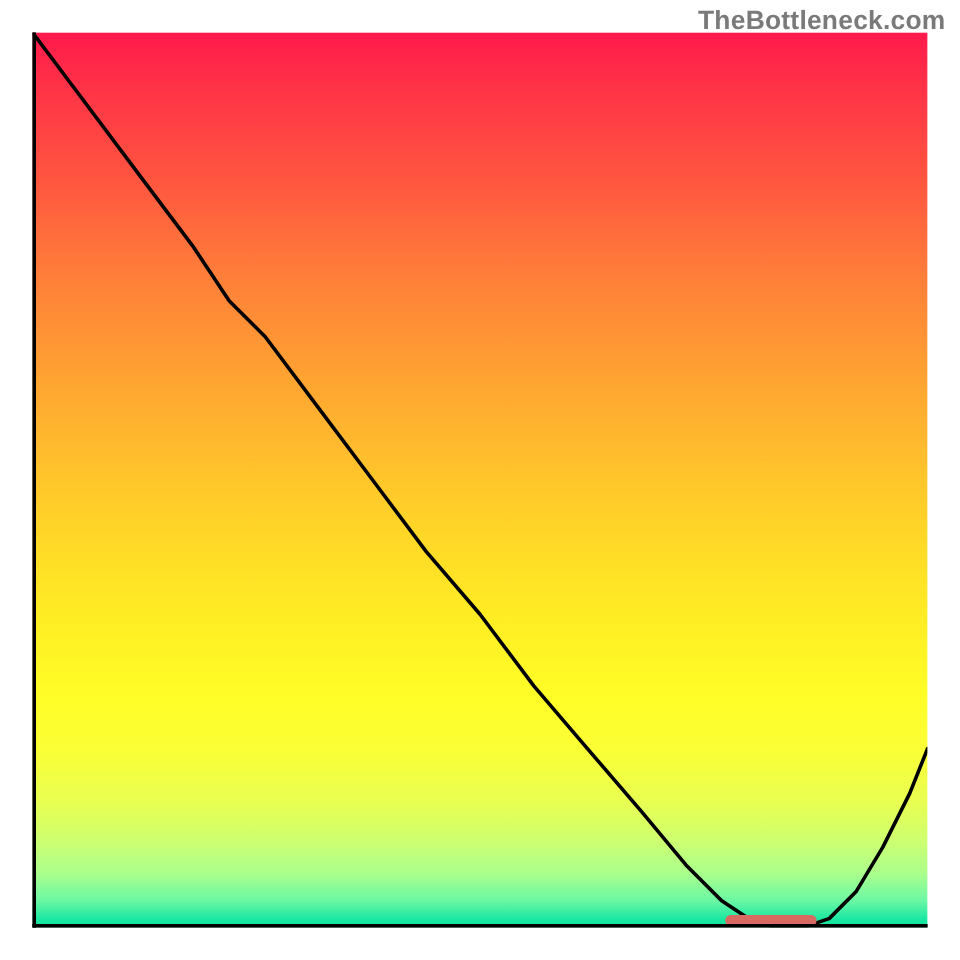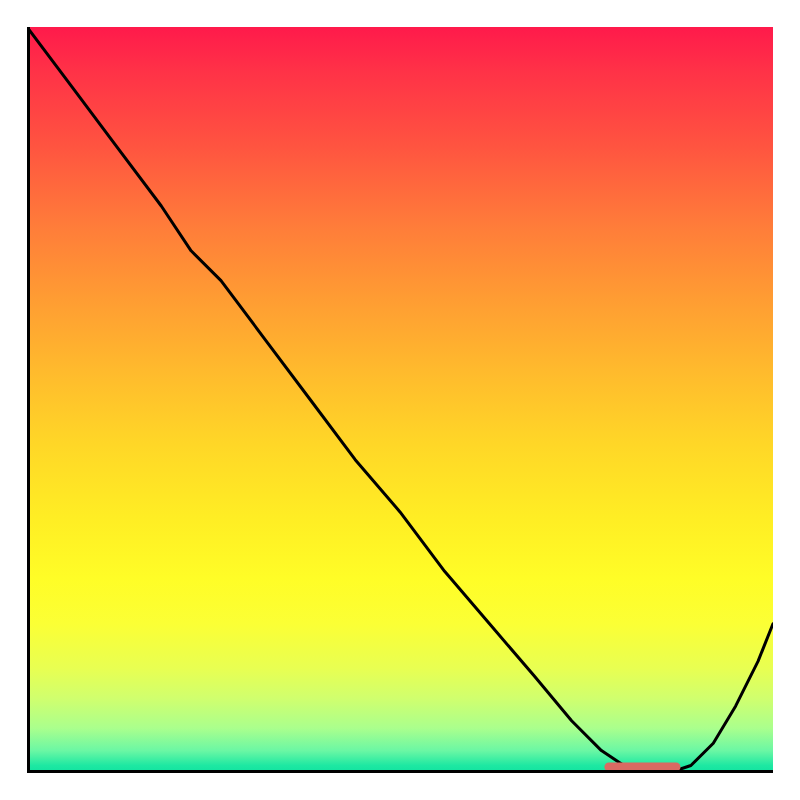--- a/index.html
+++ b/index.html
@@ -86,20 +86,21 @@
     stroke: #d96a62;
     stroke-width: 9;
     stroke-linecap: round;
   }
 </style>
 </head>
 <body>
 
 <div class="container">
 
+  <div class="watermark">TheBottleneck.com</div>
 
   <div class="plot-area">
     <div class="gradient-fill"></div>
 
     <svg class="curve" viewBox="0 0 746 746" preserveAspectRatio="none">
       <path fill="none" stroke="#000" stroke-width="3" stroke-linejoin="round" stroke-linecap="round" d="M0.0 0.0 L44.8 59.7 L89.5 119.4 L134.3 179.0 L164.1 223.8 L194.0 253.6 L238.7 313.3 L283.5 373.0 L328.2 432.7 L373.0 484.9 L417.8 544.6 L462.5 596.8 L507.3 649.0 L544.6 693.8 L574.4 723.6 L596.8 738.5 L619.2 746.0 L641.6 746.0 L663.9 738.5 L686.3 716.2 L708.7 678.9 L731.1 634.1 L746.0 596.8"></path>
       <line class="trough-marker" x1="581.9" y1="740.0" x2="649.0" y2="740.0"></line>
     </svg>
   </div>
 

